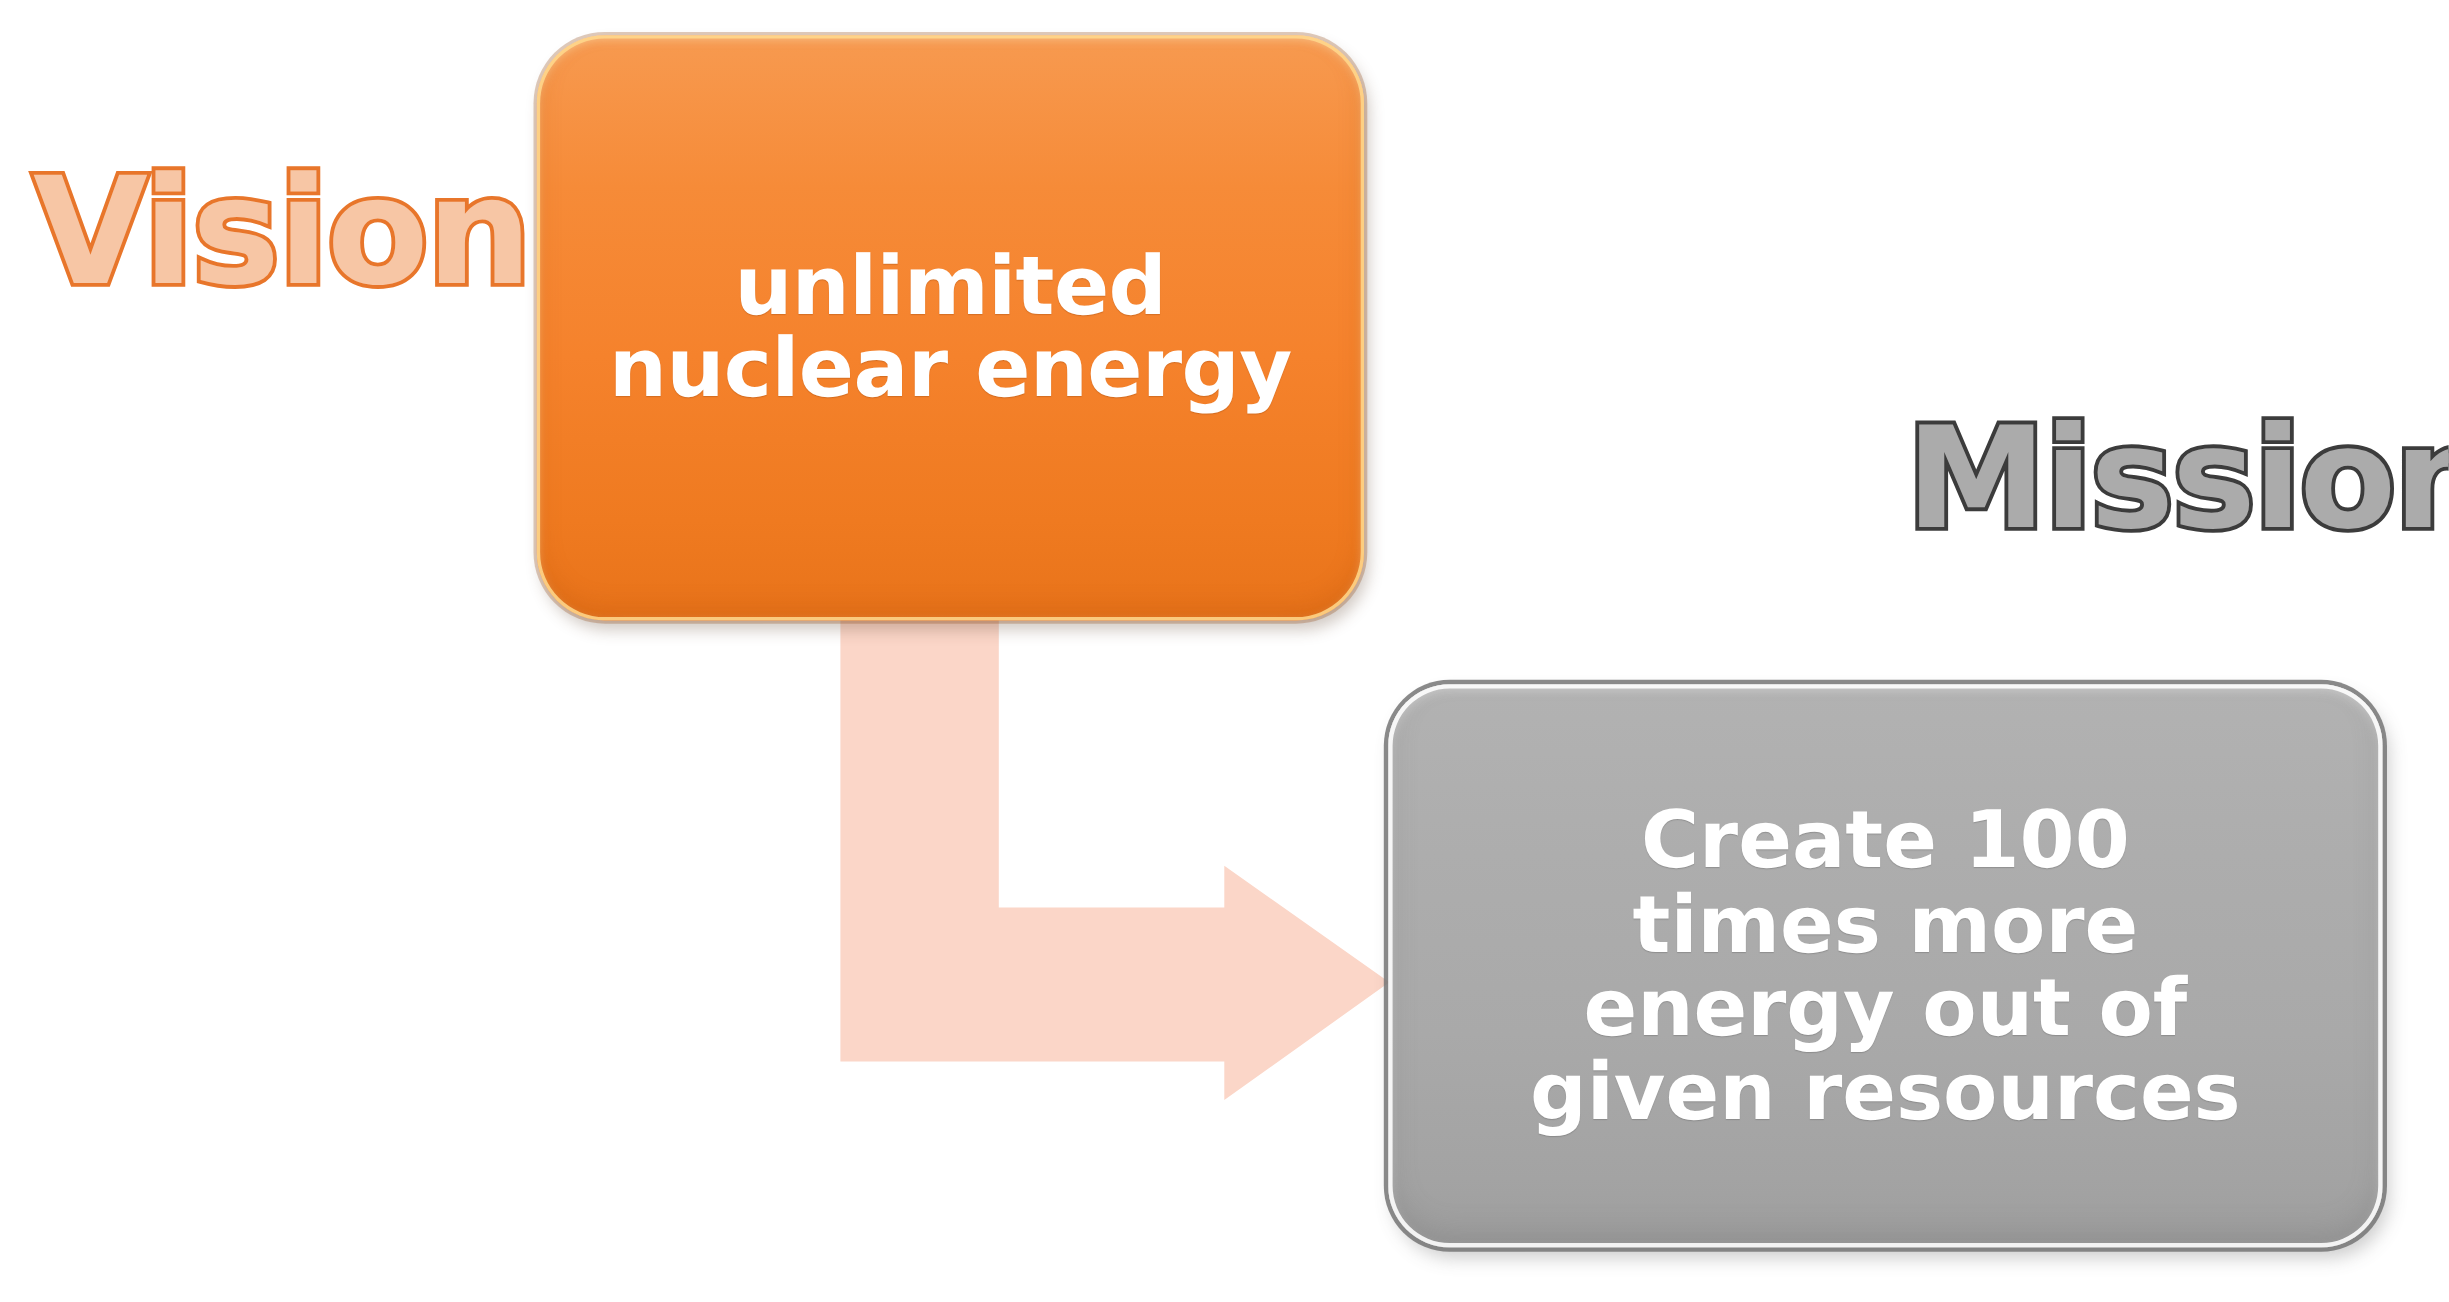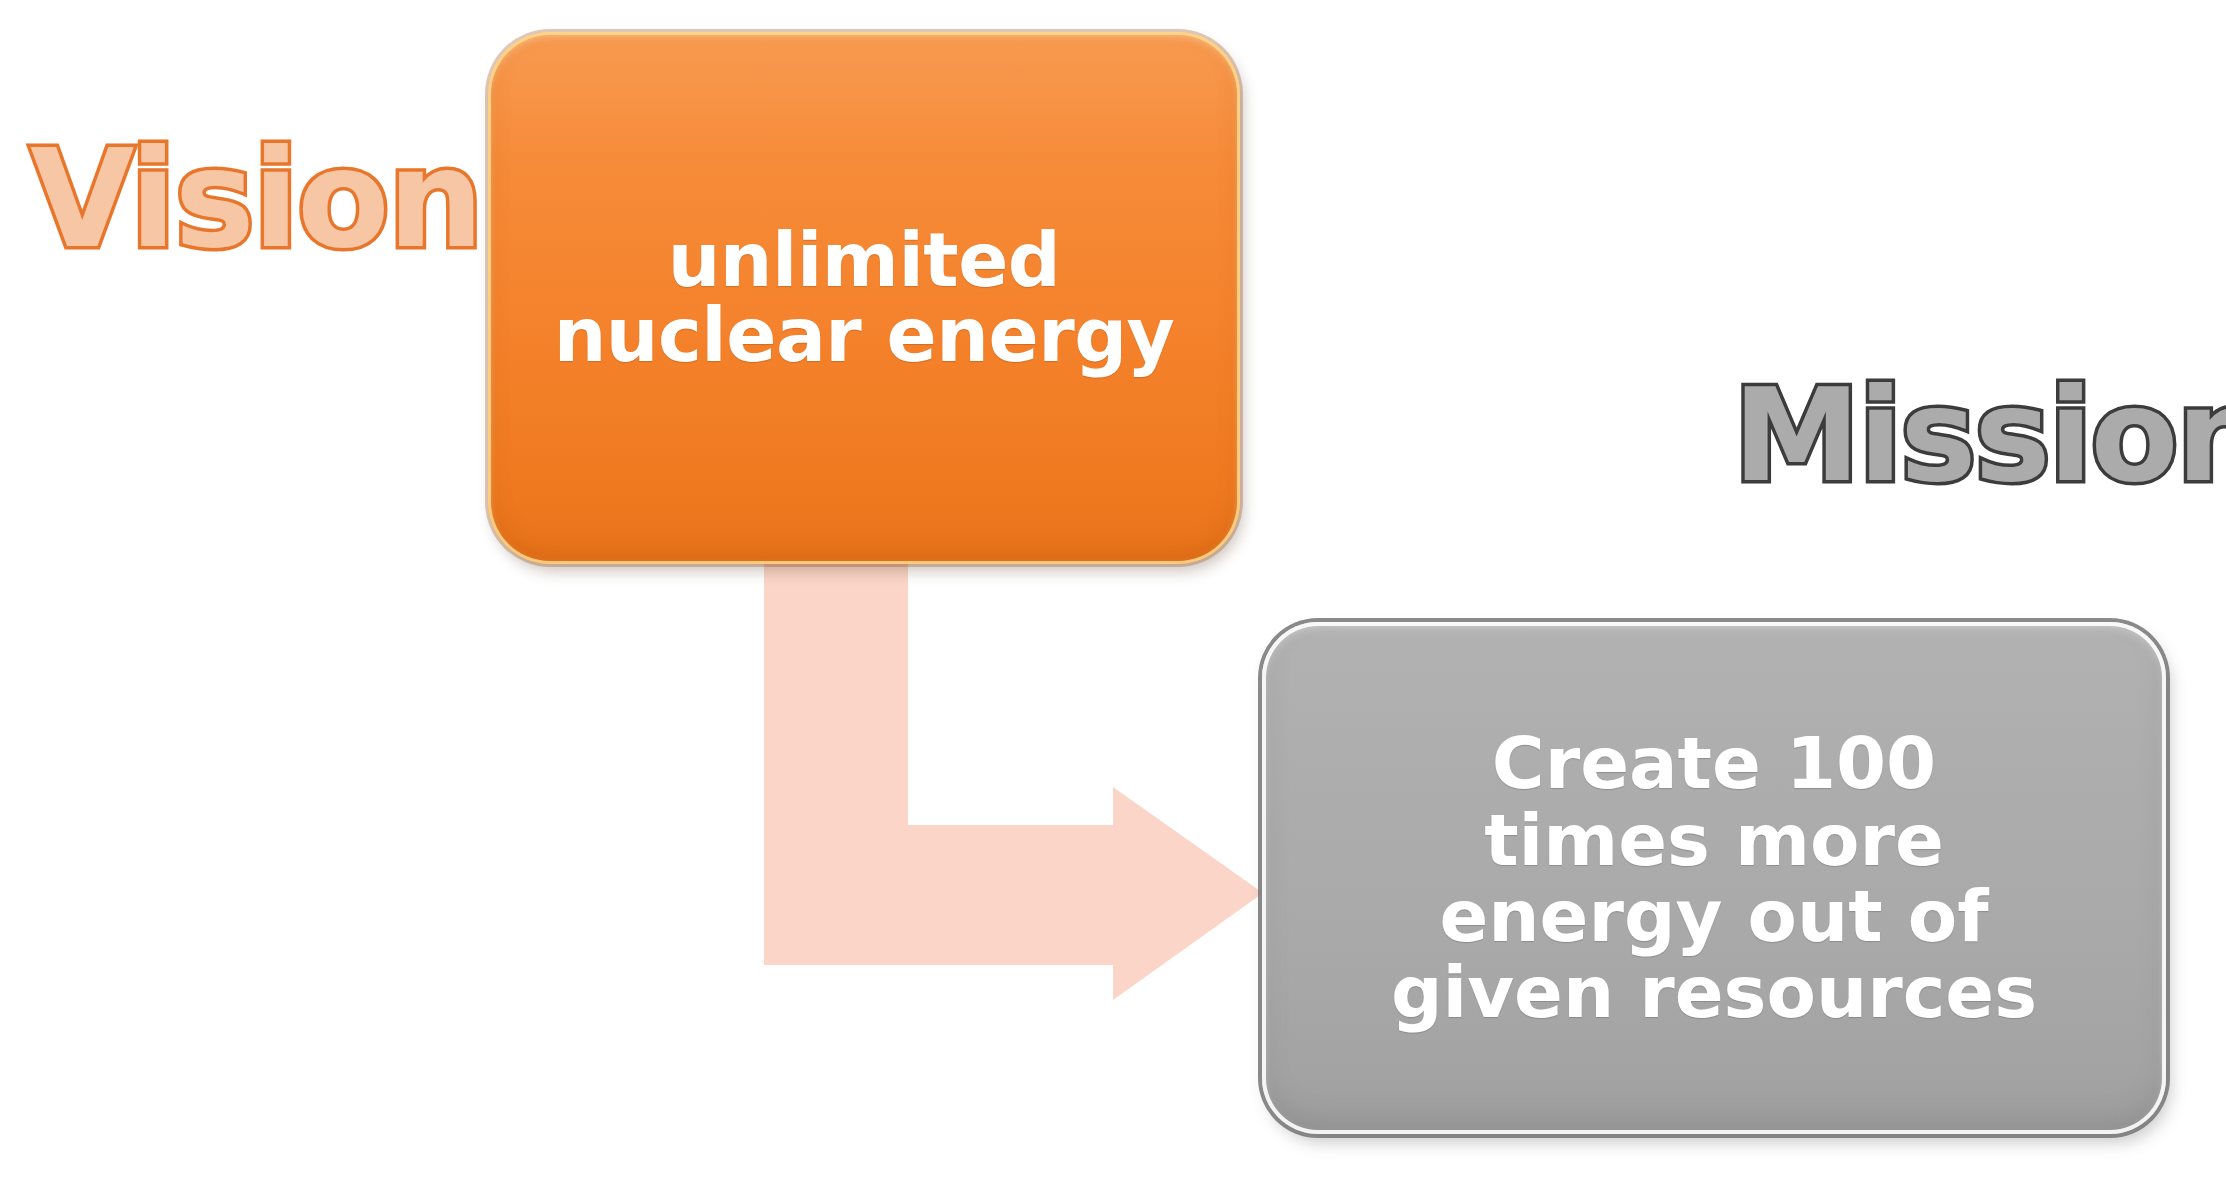--- a/index.html
+++ b/index.html
@@ -29,21 +29,21 @@
     font-family: "DejaVu Sans", sans-serif;
     font-weight: bold;
     letter-spacing: -2px;
     white-space: nowrap;
     line-height: 1;
     user-select: none;
   }
 
   #vision-heading {
     left: 30px;
-    top: 132px;
+    top: 143px;
     font-size: 135px;
     color: #F7C6A5;
     -webkit-text-stroke: 7px #E8762B;
     paint-order: stroke fill;
     text-shadow: 0 0 1px #E8762B;
   }
 
   #mission-heading {
     left: 1733px;
     top: 372px;

